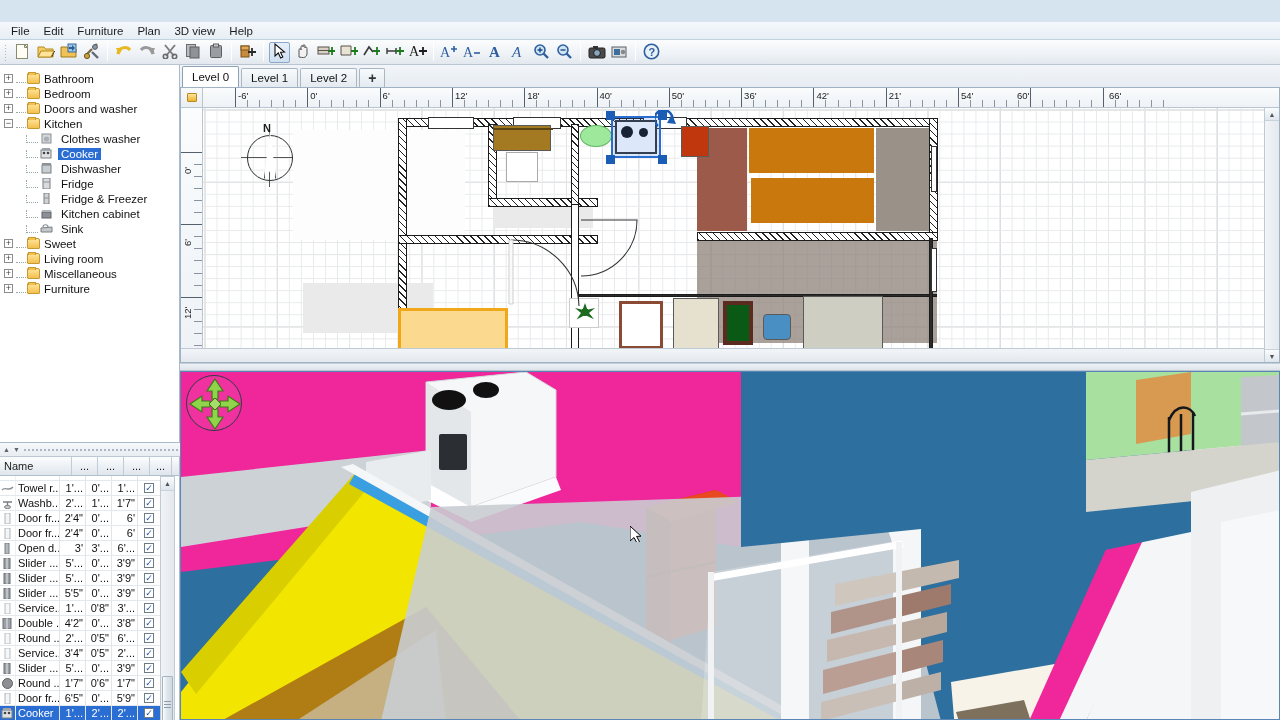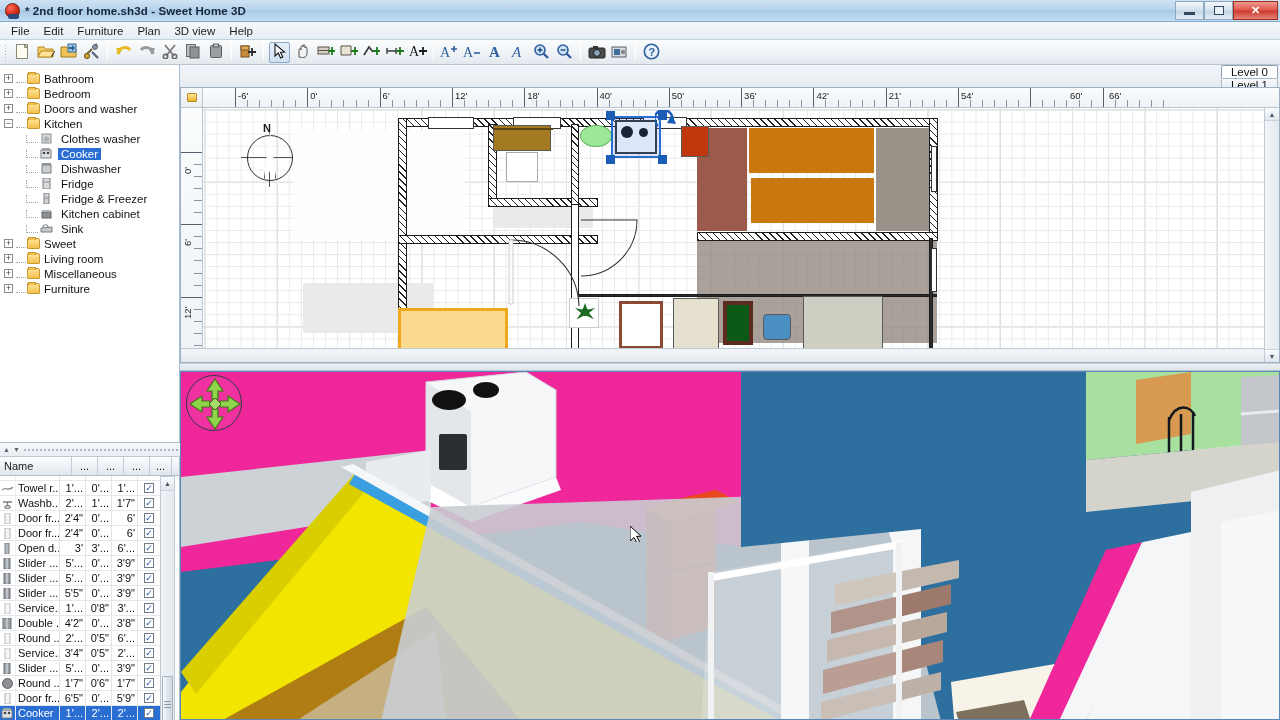--- a/index.html
+++ b/index.html
@@ -144,21 +144,21 @@
     border:1px solid #a6b4c1; border-radius:1px;
     display:flex;align-items:center;justify-content:center;
   }
   .vscroll .sb-thumb .lines{width:7px;height:7px;
     background-image:linear-gradient(#8d9aa7 1px,transparent 1px);background-size:100% 3px;}
 
   
   .rightpane { position:absolute; left:180px; top:65px; width:1100px; height:655px; }
 
   .tabbar { position:absolute; left:0; top:0; width:1100px; height:22px;
-    background:linear-gradient(to bottom,#f1f5f9,#e6ecf2); display:flex; align-items:flex-end; padding-left:2px;flex-direction:column;}
+    background:linear-gradient(to bottom,#f1f5f9,#e6ecf2); display:flex; align-items:flex-end; padding-left:2px;}
   .tab {
     height:19px; padding:0 9px; font-size:11.5px; color:#111;
     display:flex;align-items:center;
     border:1px solid #aab7c3; border-bottom:none;
     background:linear-gradient(to bottom,#f7fafc,#e3eaf0);
     margin-right:2px; border-radius:2px 2px 0 0;
   }
   .tab.active { height:21px; background:#fff; border-color:#8fa2b4; font-weight:normal; }
   .tab.addtab { padding:0 8px; font-weight:bold; font-size:14px; color:#333; }
 
@@ -223,33 +223,20 @@
   .view3d { position:absolute; left:0; top:306px; width:1100px; height:349px; overflow:hidden; background:#6f97c9; border:1px solid #5a86b5;}
   .nav3d { position:absolute; left:5px; top:3px; width:56px; height:56px; border:1.6px solid #2d3b45; border-radius:50%;
     background:rgba(255,255,255,.05);}
   .cursor3d { position:absolute; width:11px; height:16px; }
 </style>
 </head>
 <body>
 
 <div id="app">
 
-  <div class="titlebar">
-    <div class="app-icon"></div>
-    <div class="title-text">* 2nd floor home.sh3d - Sweet Home 3D</div>
-    <div class="winbtns">
-      <div class="winbtn">
-          <span class="minglyph"></span>
-        </div>
-      <div class="winbtn">
-          <span class="maxglyph"></span>
-        </div>
-      <div class="winbtn close">✕</div>
-    </div>
-  </div>
 
   <div class="menubar" id="menubar">
       <div class="menuitem">File</div>
       <div class="menuitem">Edit</div>
       <div class="menuitem">Furniture</div>
       <div class="menuitem">Plan</div>
       <div class="menuitem">3D view</div>
       <div class="menuitem">Help</div>
     </div>
 
@@ -895,21 +882,21 @@
           <div class="rh-tick minor" style="left: 730.9px;"></div>
           <div class="rh-tick minor" style="left: 742.95px;"></div>
           <div class="rh-tick" style="left: 755px;"></div>
           <div class="rh-lab" style="left: 756px;">54'</div>
           <div class="rh-tick minor" style="left: 767.05px;"></div>
           <div class="rh-tick minor" style="left: 779.1px;"></div>
           <div class="rh-tick minor" style="left: 791.15px;"></div>
           <div class="rh-tick minor" style="left: 803.2px;"></div>
           <div class="rh-tick minor" style="left: 815.25px;"></div>
           <div class="rh-tick" style="left: 827.3px;"></div>
-          <div class="rh-lab" style="left: 865px;">60'</div>
+          <div class="rh-lab" style="left: 812px;">60'</div>
           <div class="rh-tick minor" style="left: 839.35px;"></div>
           <div class="rh-tick minor" style="left: 851.4px;"></div>
           <div class="rh-tick minor" style="left: 863.45px;"></div>
           <div class="rh-tick minor" style="left: 875.5px;"></div>
           <div class="rh-tick minor" style="left: 887.55px;"></div>
           <div class="rh-tick" style="left: 899.6px;"></div>
           <div class="rh-lab" style="left: 904px;">66'</div>
           <div class="rh-tick minor" style="left: 911.65px;"></div>
           <div class="rh-tick minor" style="left: 923.7px;"></div>
           <div class="rh-tick minor" style="left: 935.75px;"></div>

